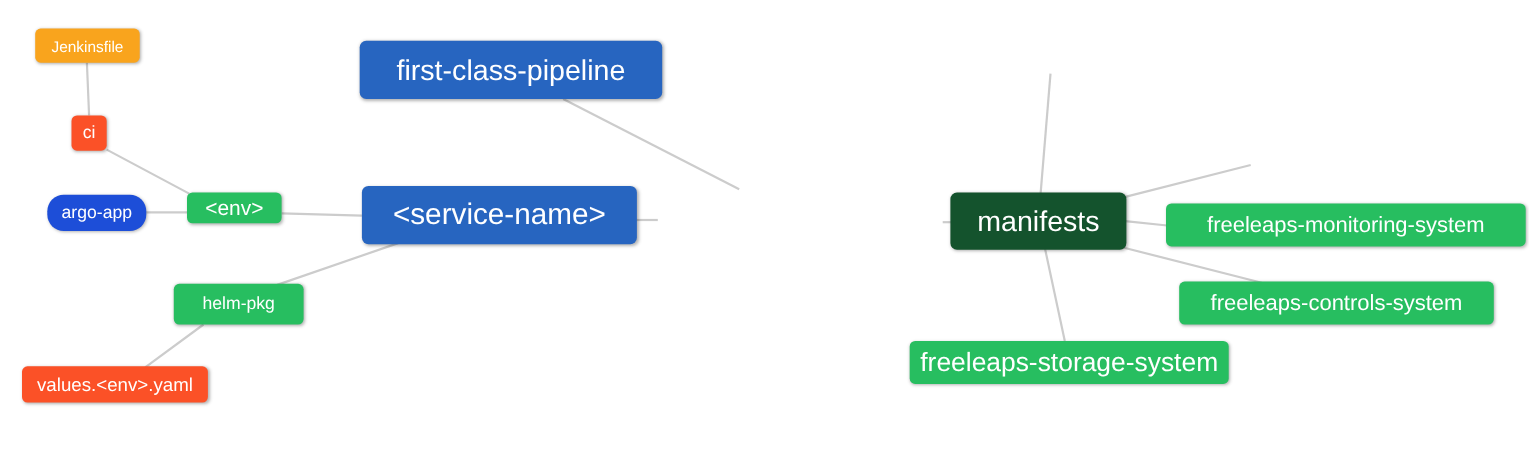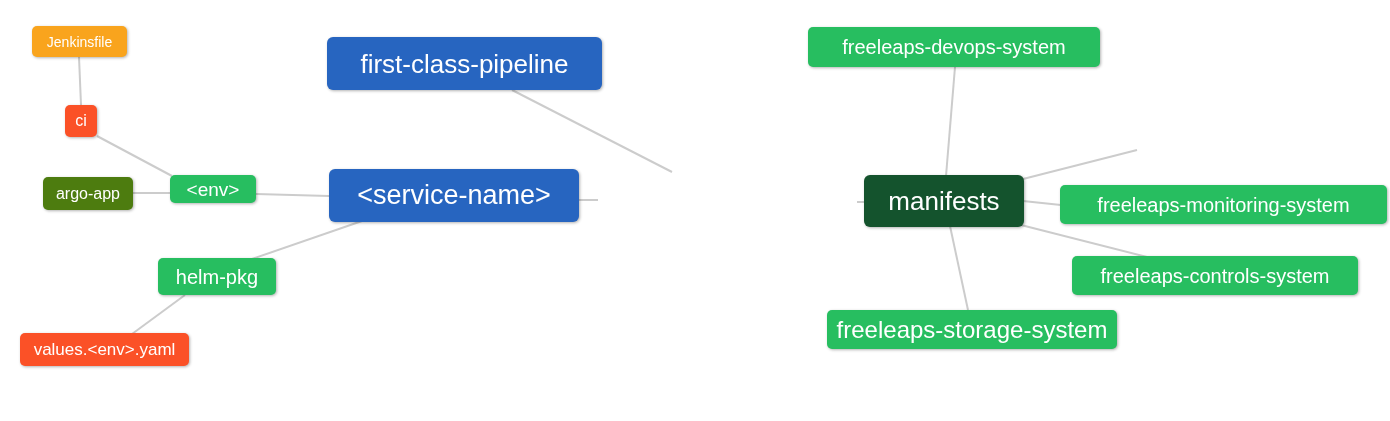--- a/index.html
+++ b/index.html
@@ -58,36 +58,35 @@
     <line stroke-width="2" x1="1011" y1="179" x2="1125" y2="150" stroke="#CCCCCC"></line>
     <line stroke-width="2" x1="1011" y1="201" x2="1049" y2="205" stroke="#CCCCCC"></line>
     <line stroke-width="2" x1="1009" y1="225" x2="1135" y2="257" stroke="#CCCCCC"></line>
     <line stroke-width="2" x1="938" y1="226" x2="956" y2="310" stroke="#CCCCCC"></line>
   </svg>
 
   <div class="node" style="left: 20px; top: 26px; width: 95px; height: 31px; font-size: 14px; background-color: rgb(249, 164, 29);">Jenkinsfile</div>
 
   <div class="node" style="left: 53px; top: 105px; width: 32px; height: 32px; font-size: 16px; background-color: rgb(251, 81, 39);">ci</div>
 
-  <div class="node" style="left: 31px; top: 177px; width: 90px; height: 33px; font-size: 16px; background-color: #4d7c0f;">argo-app</div>
+  <div class="node" style="left: 31px; top: 177px; width: 90px; height: 33px; font-size: 16px; background-color: #1d4ed8; border-radius: 15px;">argo-app</div>
 
   <div class="node" style="left: 158px; top: 175px; width: 86px; height: 28px; font-size: 19px; background-color: rgb(39, 190, 96);">&lt;env&gt;</div>
 
-  <div class="node" style="left: 146px; top: 258px; width: 118px; height: 37px; font-size: 20px; background-color: rgb(39, 190, 96);">helm-pkg</div>
+  <div class="node" style="left: 146px; top: 258px; width: 118px; height: 37px; font-size: 16px; background-color: rgb(39, 190, 96);">helm-pkg</div>
 
   <div class="node" style="left: 8px; top: 333px; width: 169px; height: 33px; font-size: 17px; background-color: rgb(251, 81, 39);">values.&lt;env&gt;.yaml</div>
 
   <div class="node big" style="left: 315px; top: 37px; width: 275px; height: 53px; font-size: 26px; background-color: rgb(39, 101, 192);">first-class-pipeline</div>
 
   <div class="node big" style="left: 317px; top: 169px; width: 250px; height: 53px; font-size: 27px; background-color: rgb(39, 101, 192);">&lt;service-name&gt;</div>
 
 
   <div class="node big" style="left: 852px; top: 175px; width: 160px; height: 52px; font-size: 26px; background-color: #14532d;">manifests</div>
 
-  <div class="node" style="left: 796px; top: 27px; width: 292px; height: 40px; font-size: 20px; background-color: rgb(39, 190, 96);">freeleaps-devops-system</div>
 
 
   <div class="node" style="left: 1048px; top: 185px; width: 327px; height: 39px; font-size: 20px; background-color: rgb(39, 190, 96);">freeleaps-monitoring-system</div>
 
   <div class="node" style="left: 1060px; top: 256px; width: 286px; height: 39px; font-size: 20px; background-color: rgb(39, 190, 96);">freeleaps-controls-system</div>
 
   <div class="node" style="left: 815px; top: 310px; width: 290px; height: 39px; font-size: 24px; background-color: rgb(39, 190, 96);">freeleaps-storage-system</div>
 
 </div>
 

